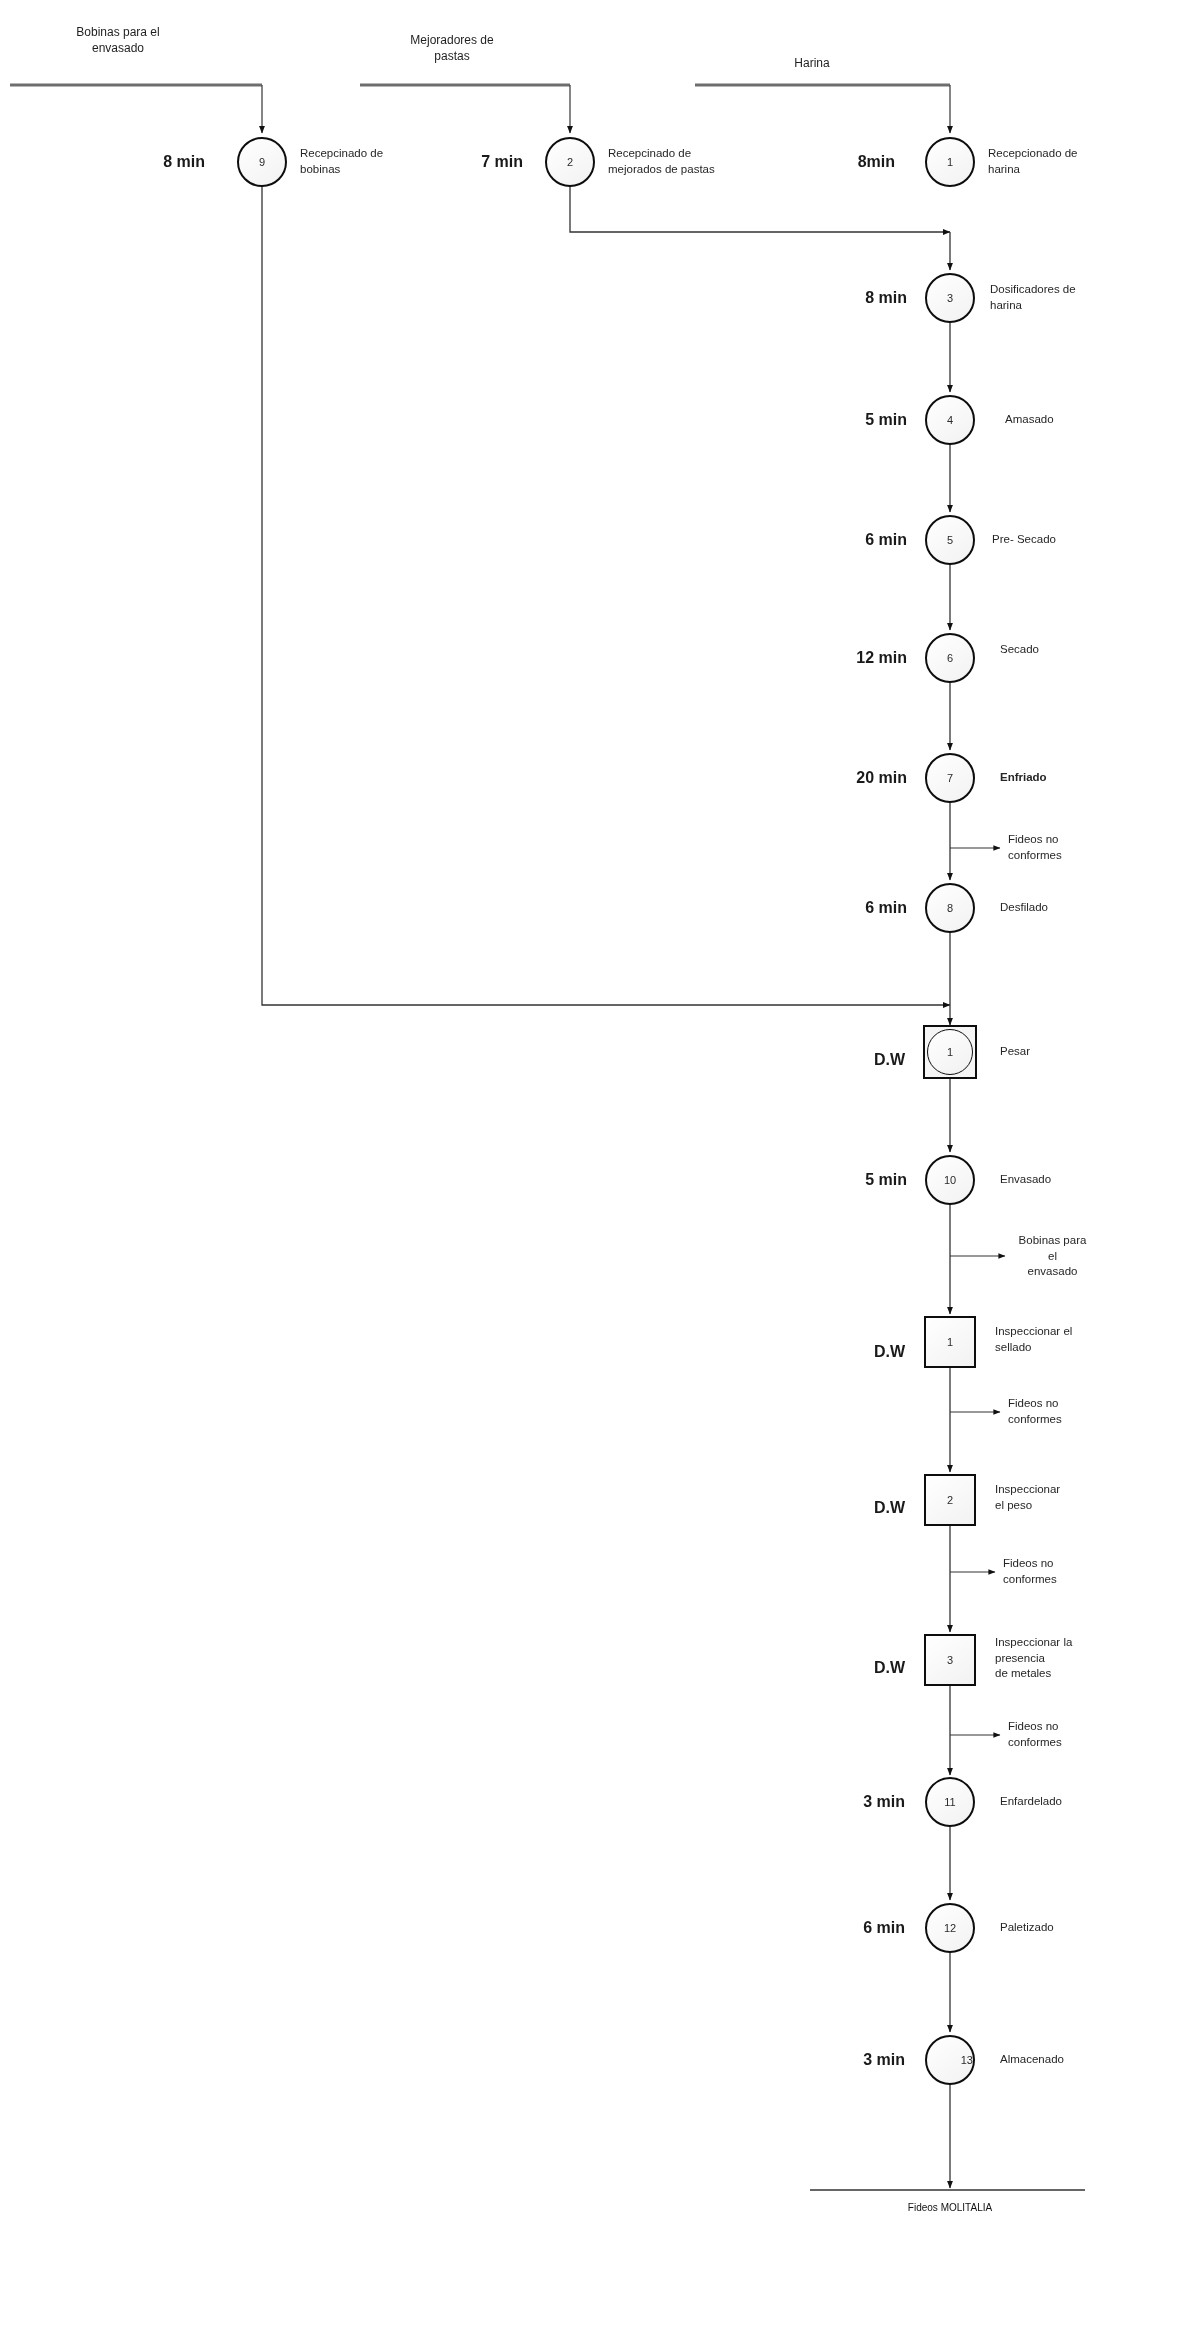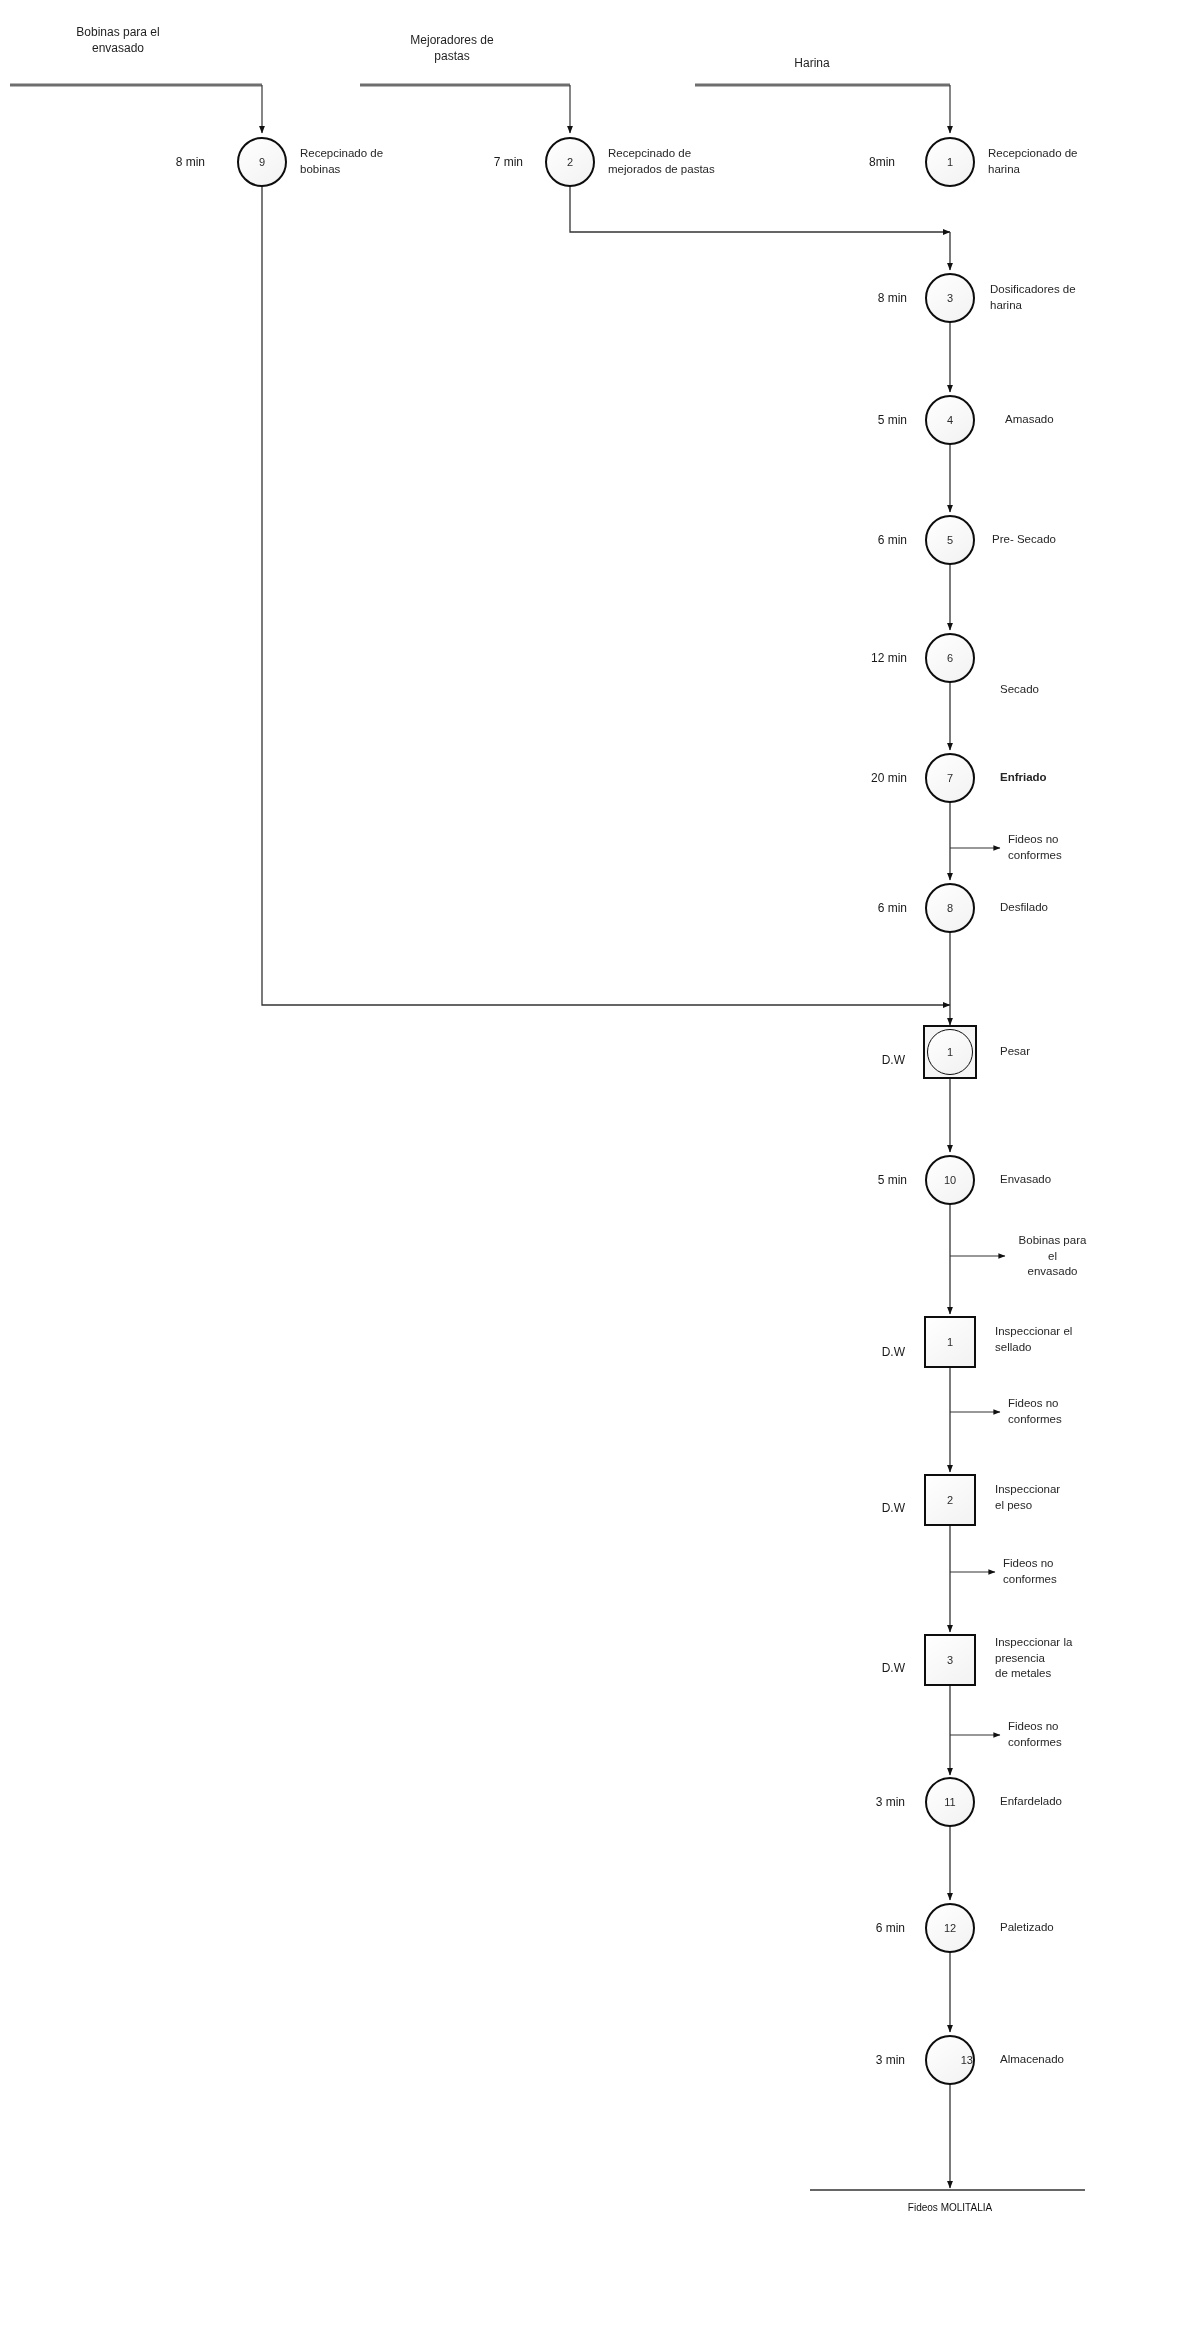--- a/index.html
+++ b/index.html
@@ -85,22 +85,23 @@
   }
   .lbl.c  { transform: translate(-50%, -50%); text-align: center; }
   .lbl.l  { transform: translate(0, -50%);    text-align: left;   }
   .lbl.r  { transform: translate(-100%, -50%); text-align: right; }
 
   .lbl.input-head {
     font-size: 12px;
     color: #1f1f1f;
   }
   .lbl.time {
-    font-size: 12px;
+    font-size: 16px;
     color: #1a1a1a;
+    font-weight: bold;
   }
   .lbl.desc {
     font-size: 11.5px;
     color: #262626;
   }
   .lbl.branch {
     font-size: 11.5px;
     color: #262626;
   }
   .lbl.final {
@@ -224,21 +225,21 @@
   <div class="node op" style="left:950px; top:540px;">
     <span class="num">5</span>
   </div>
   <div class="lbl r time" style="left:907px; top:540px;">6 min</div>
   <div class="lbl l desc" style="left:992px; top:540px;">Pre- Secado</div>
 
   <div class="node op" style="left:950px; top:658px;">
     <span class="num">6</span>
   </div>
   <div class="lbl r time" style="left:907px; top:658px;">12 min</div>
-  <div class="lbl l desc" style="left:1000px; top:690px;">Secado</div>
+  <div class="lbl l desc" style="left:1000px; top:650px;">Secado</div>
 
   <div class="node op" style="left:950px; top:778px;">
     <span class="num">7</span>
   </div>
   <div class="lbl r time" style="left:907px; top:778px;">20 min</div>
   <div class="lbl l desc" style="left:1000px; top:778px;font-weight:bold;">Enfriado</div>
 
   <div class="node op" style="left:950px; top:908px;">
     <span class="num">8</span>
   </div>

